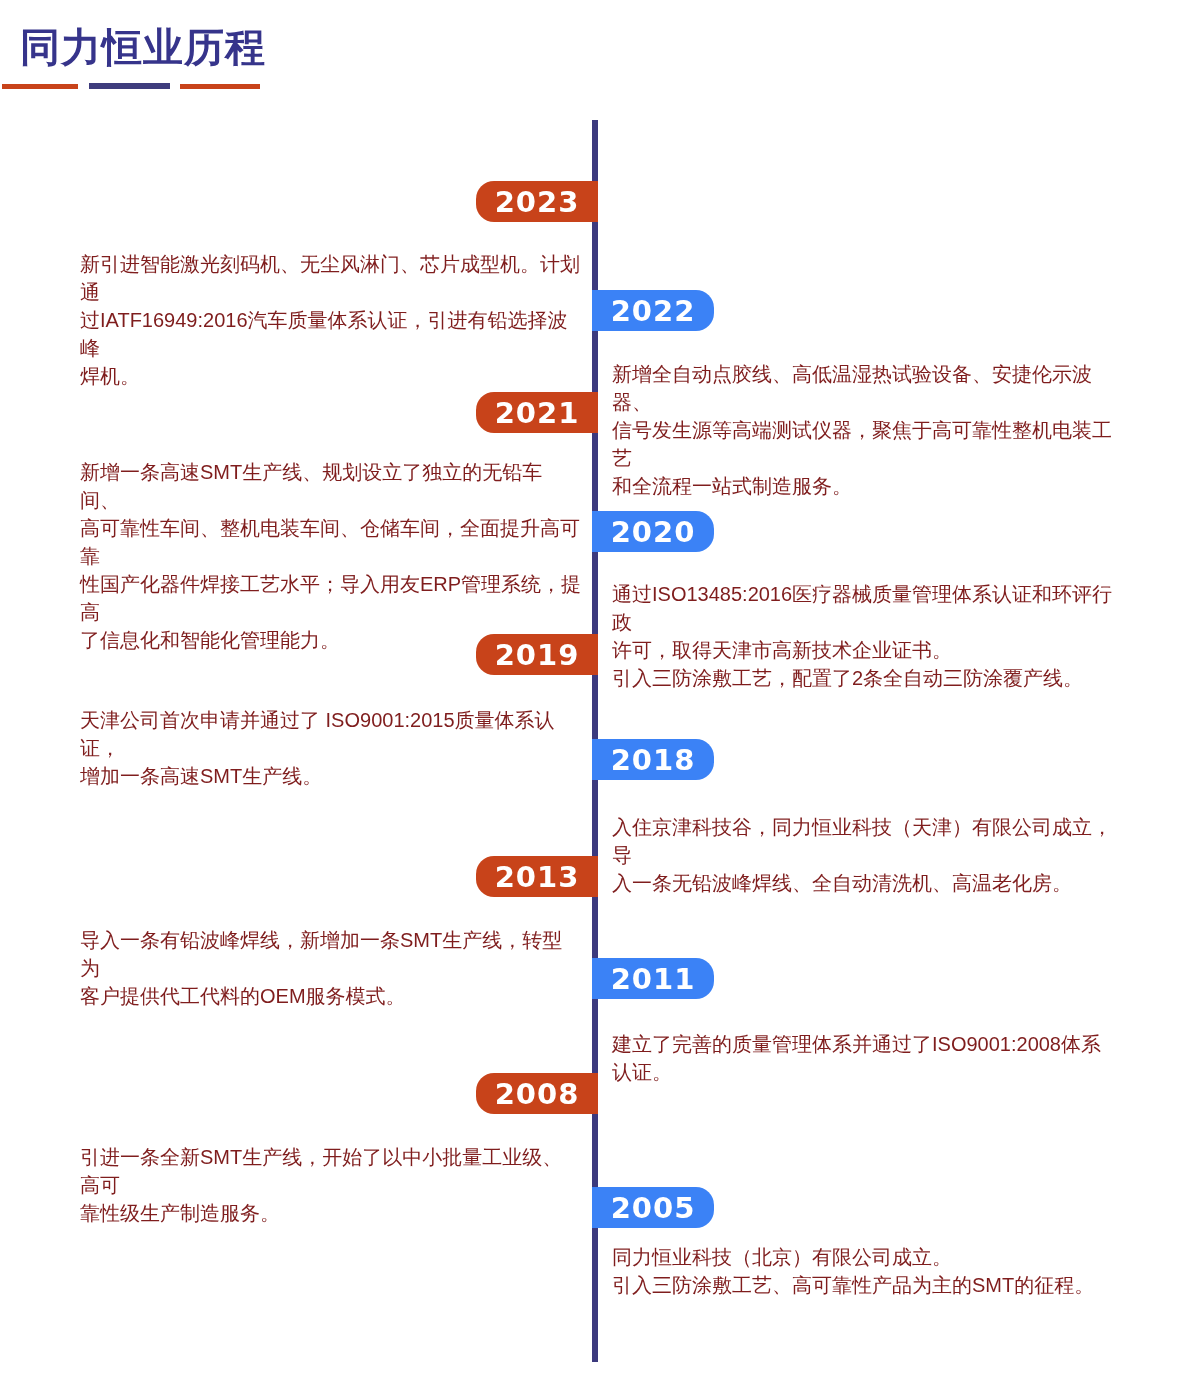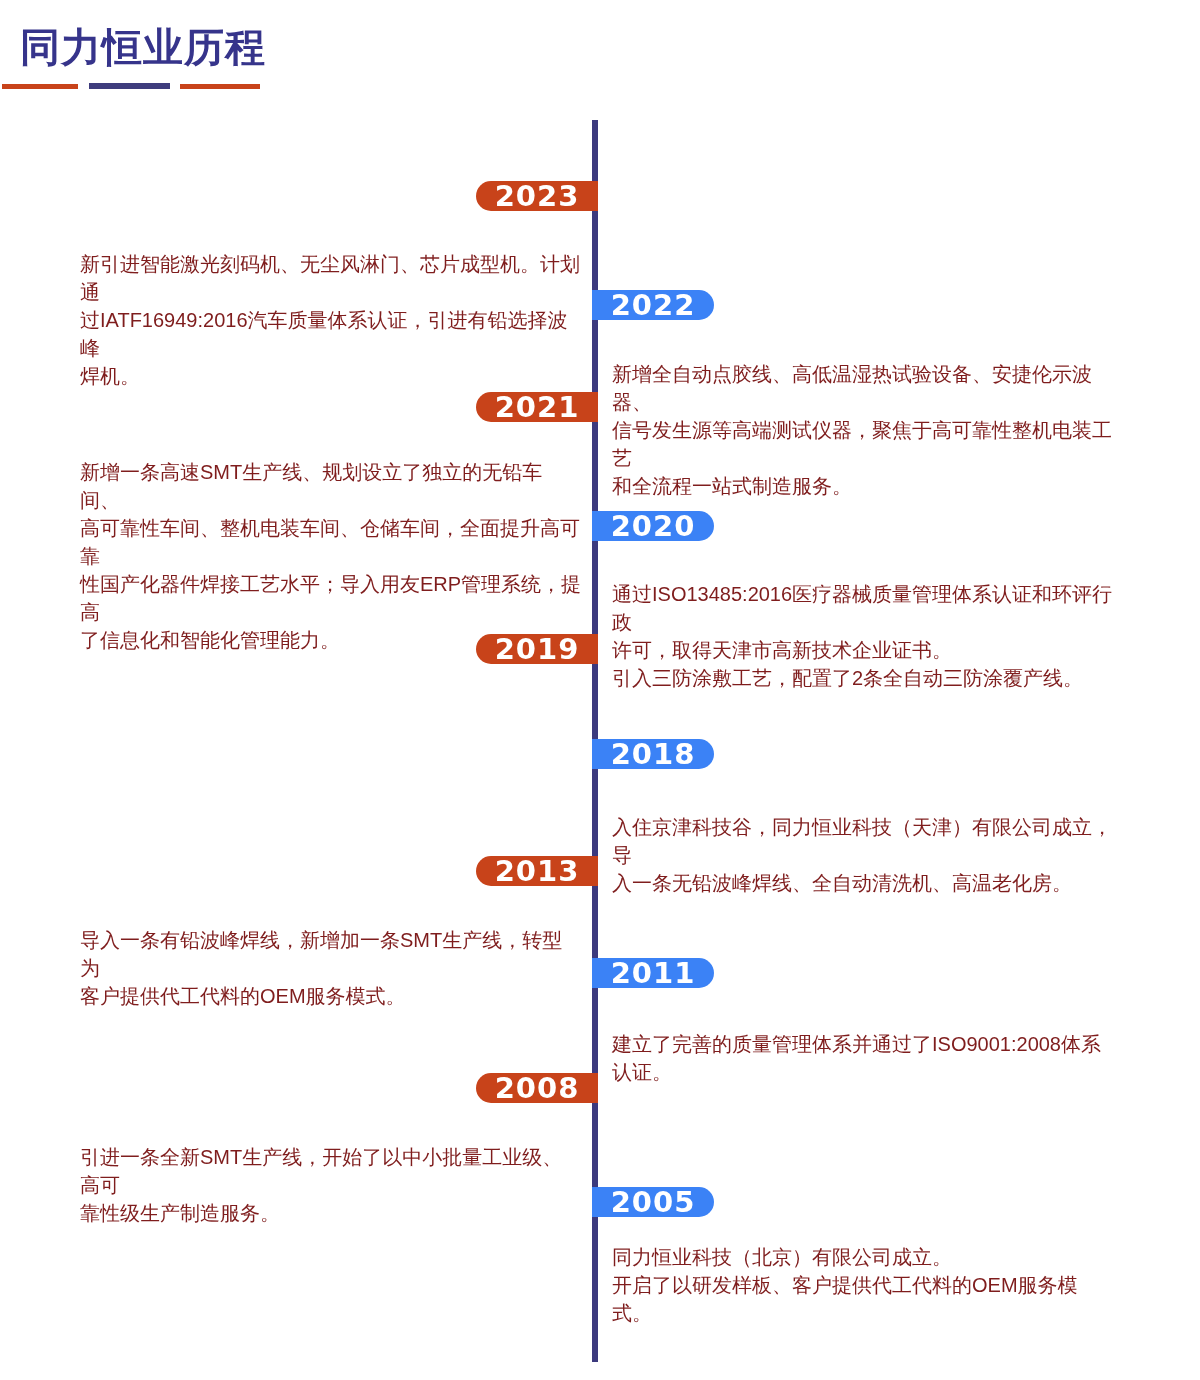--- a/index.html
+++ b/index.html
@@ -20,21 +20,21 @@
   .bar-1{left:2px;width:76px;background:#C8431A;}
   .bar-2{left:89px;top:83px;height:6px;width:81px;background:#3E3C7D;}
   .bar-3{left:180px;width:80px;background:#C8431A;}
   
   .axis{
     position:absolute;left:592px;top:120px;
     width:6px;height:1242px;background:#3C3A7E;
   }
   
   .badge{
-    position:absolute;width:122px;height:30px;
+    position:absolute;width:122px;height:41px;
     display:flex;align-items:center;justify-content:center;
     color:#ffffff;font-weight:bold;font-size:29px;letter-spacing:1px;
     font-family:"DejaVu Sans","Liberation Sans",sans-serif;
   }
   .badge.side-left{left:476px;background:#C8431A;border-radius:18px 0 0 18px;}
   .badge.side-right{left:592px;background:#3b82f6;border-radius:0 18px 18px 0;}
   
   .desc{
     position:absolute;width:502px;
     font-size:20px;line-height:28px;color:#7f1d1d;
@@ -80,20 +80,22 @@
   <div class="badge side-right" style="top:511px">
     <span>2020</span>
   </div>
   <div class="desc side-right" style="top:580px">通过ISO13485:2016医疗器械质量管理体系认证和环评行政
 许可，取得天津市高新技术企业证书。
 引入三防涂敷工艺，配置了2条全自动三防涂覆产线。</div>
 
   <div class="badge side-left" style="top:634px">
     <span>2019</span>
   </div>
+  <div class="desc side-left" style="top:706px">天津公司首次申请并通过了 ISO9001:2015质量体系认证，
+增加一条高速SMT生产线。</div>
 
   <div class="badge side-right" style="top:739px">
     <span>2018</span>
   </div>
   <div class="desc side-right" style="top:813px">入住京津科技谷，同力恒业科技（天津）有限公司成立，导
 入一条无铅波峰焊线、全自动清洗机、高温老化房。</div>
 
   <div class="badge side-left" style="top:856px">
     <span>2013</span>
   </div>
@@ -109,15 +111,15 @@
   <div class="badge side-left" style="top:1073px">
     <span>2008</span>
   </div>
   <div class="desc side-left" style="top:1143px">引进一条全新SMT生产线，开始了以中小批量工业级、高可
 靠性级生产制造服务。</div>
 
   <div class="badge side-right" style="top:1187px">
     <span>2005</span>
   </div>
   <div class="desc side-right" style="top:1243px">同力恒业科技（北京）有限公司成立。
-开启了以研发样板、客户提供代工代料的OEM服务模式。</div>
+引入三防涂敷工艺、高可靠性产品为主的SMT的征程。</div>
 
 </div>
 
 </body></html>

